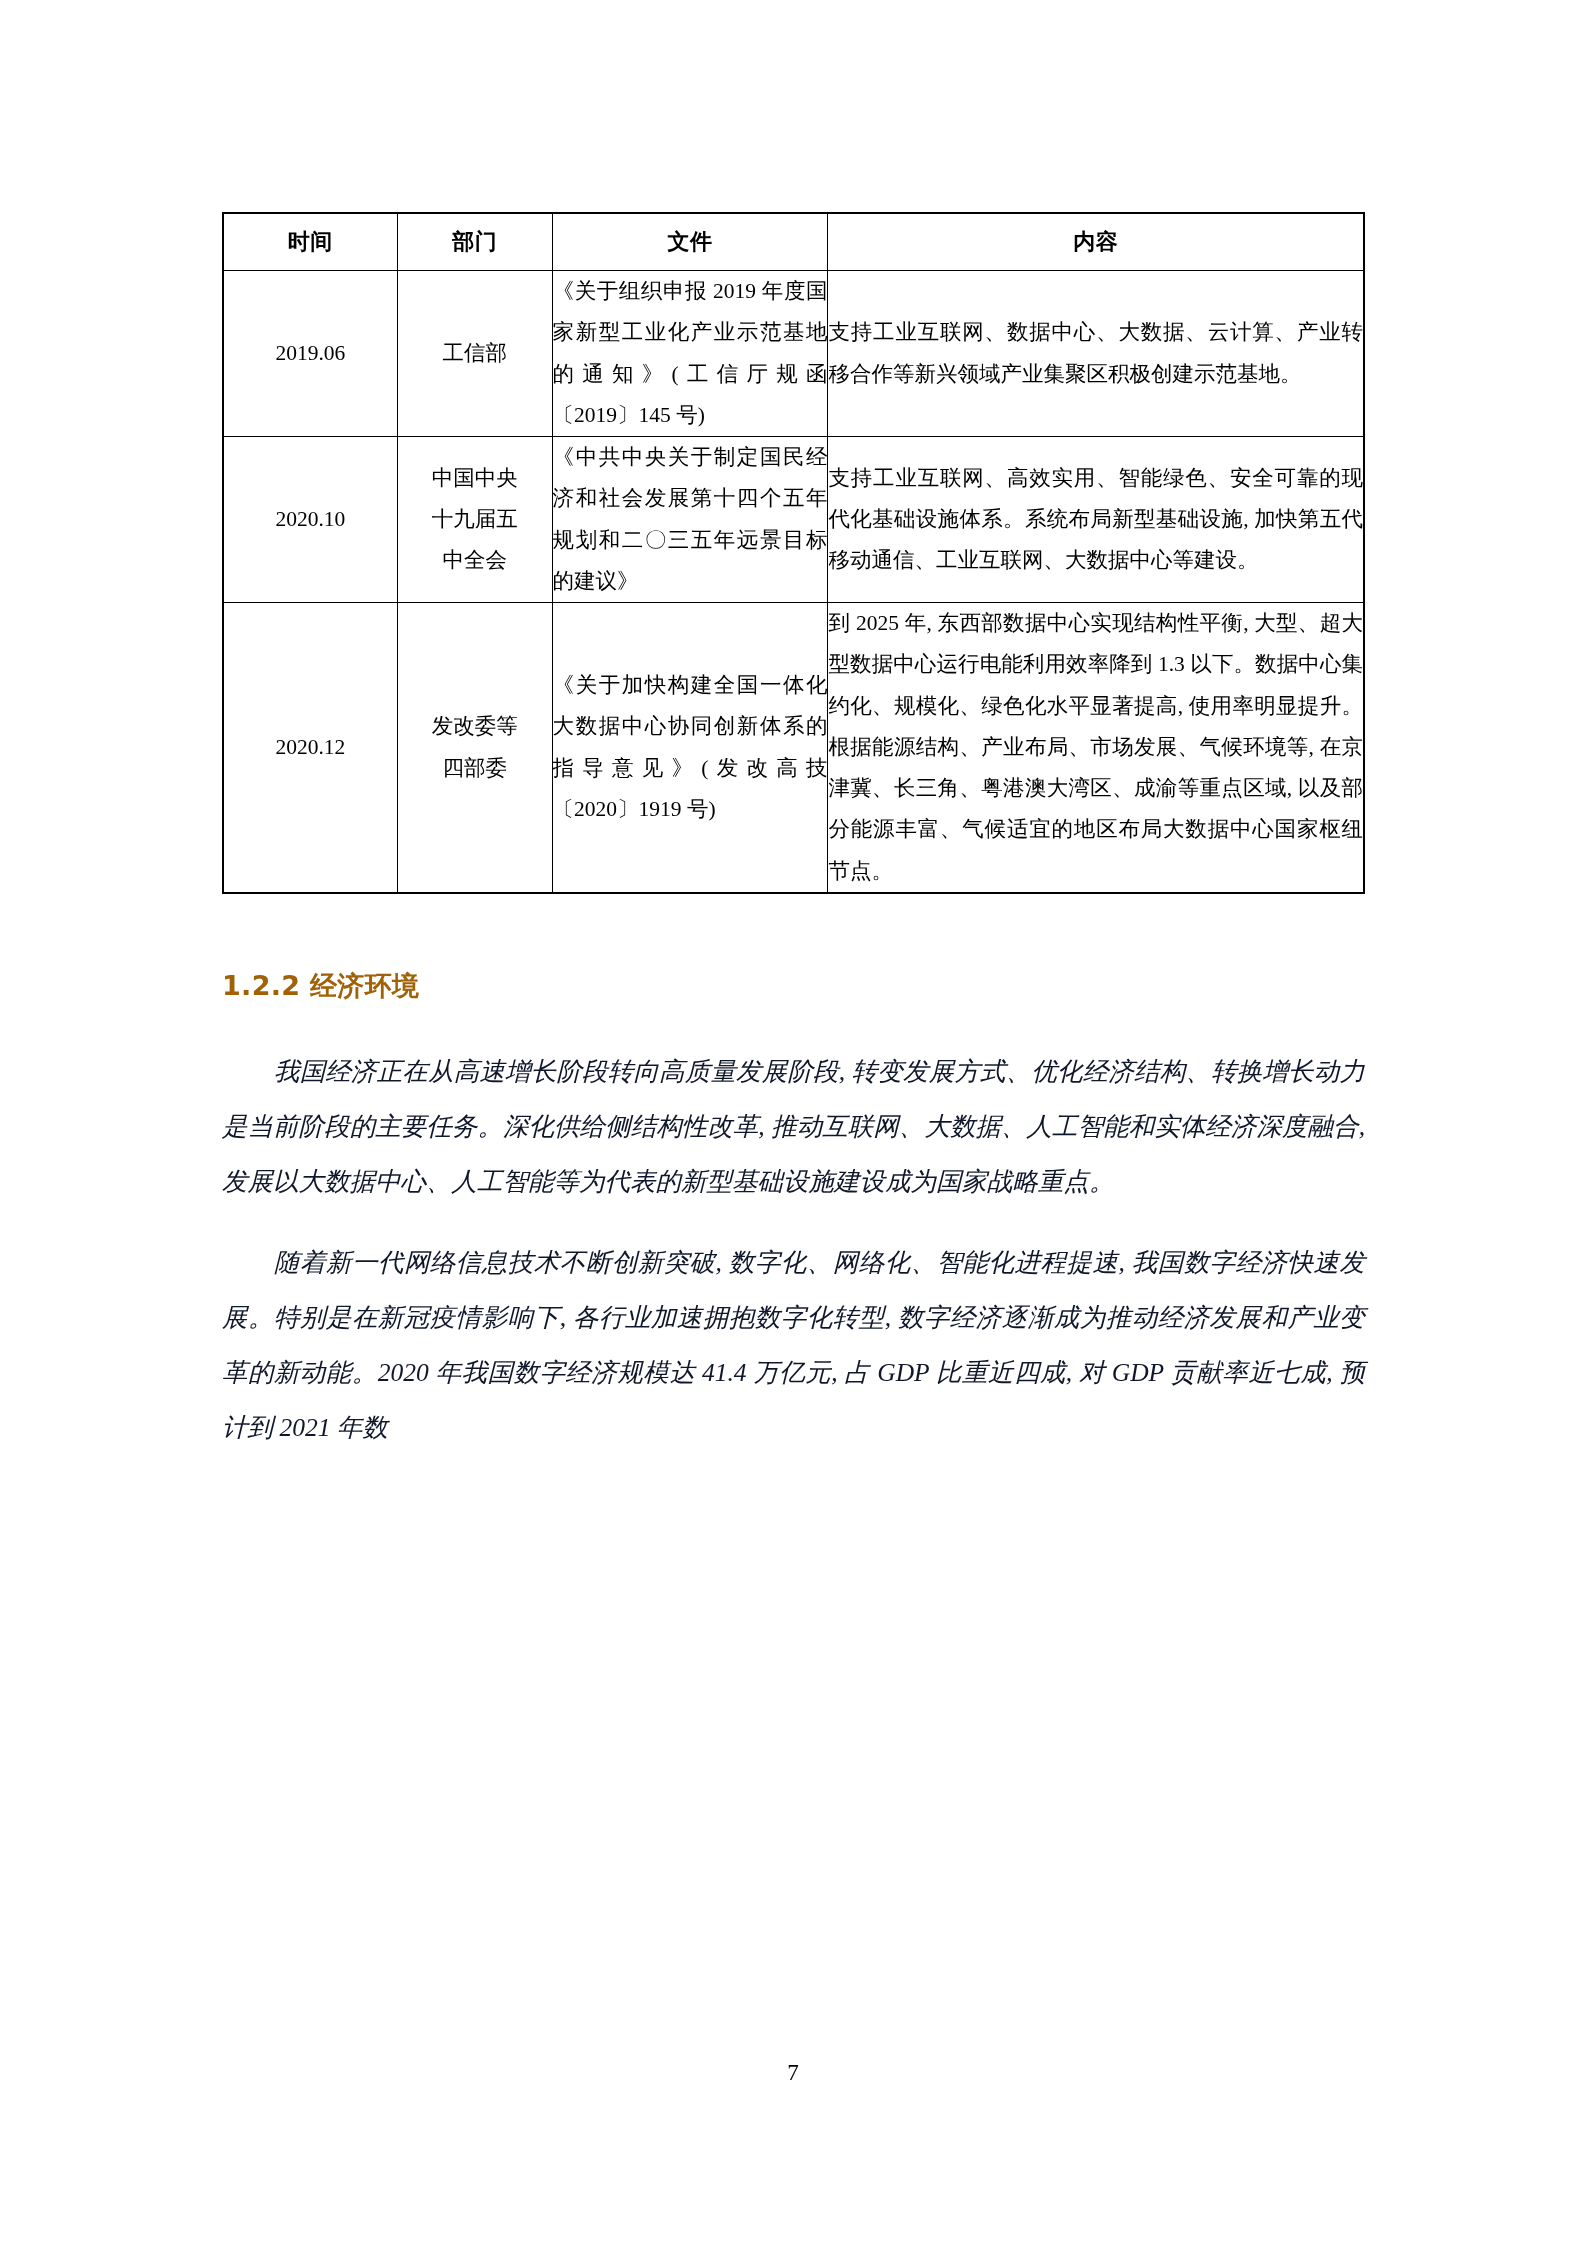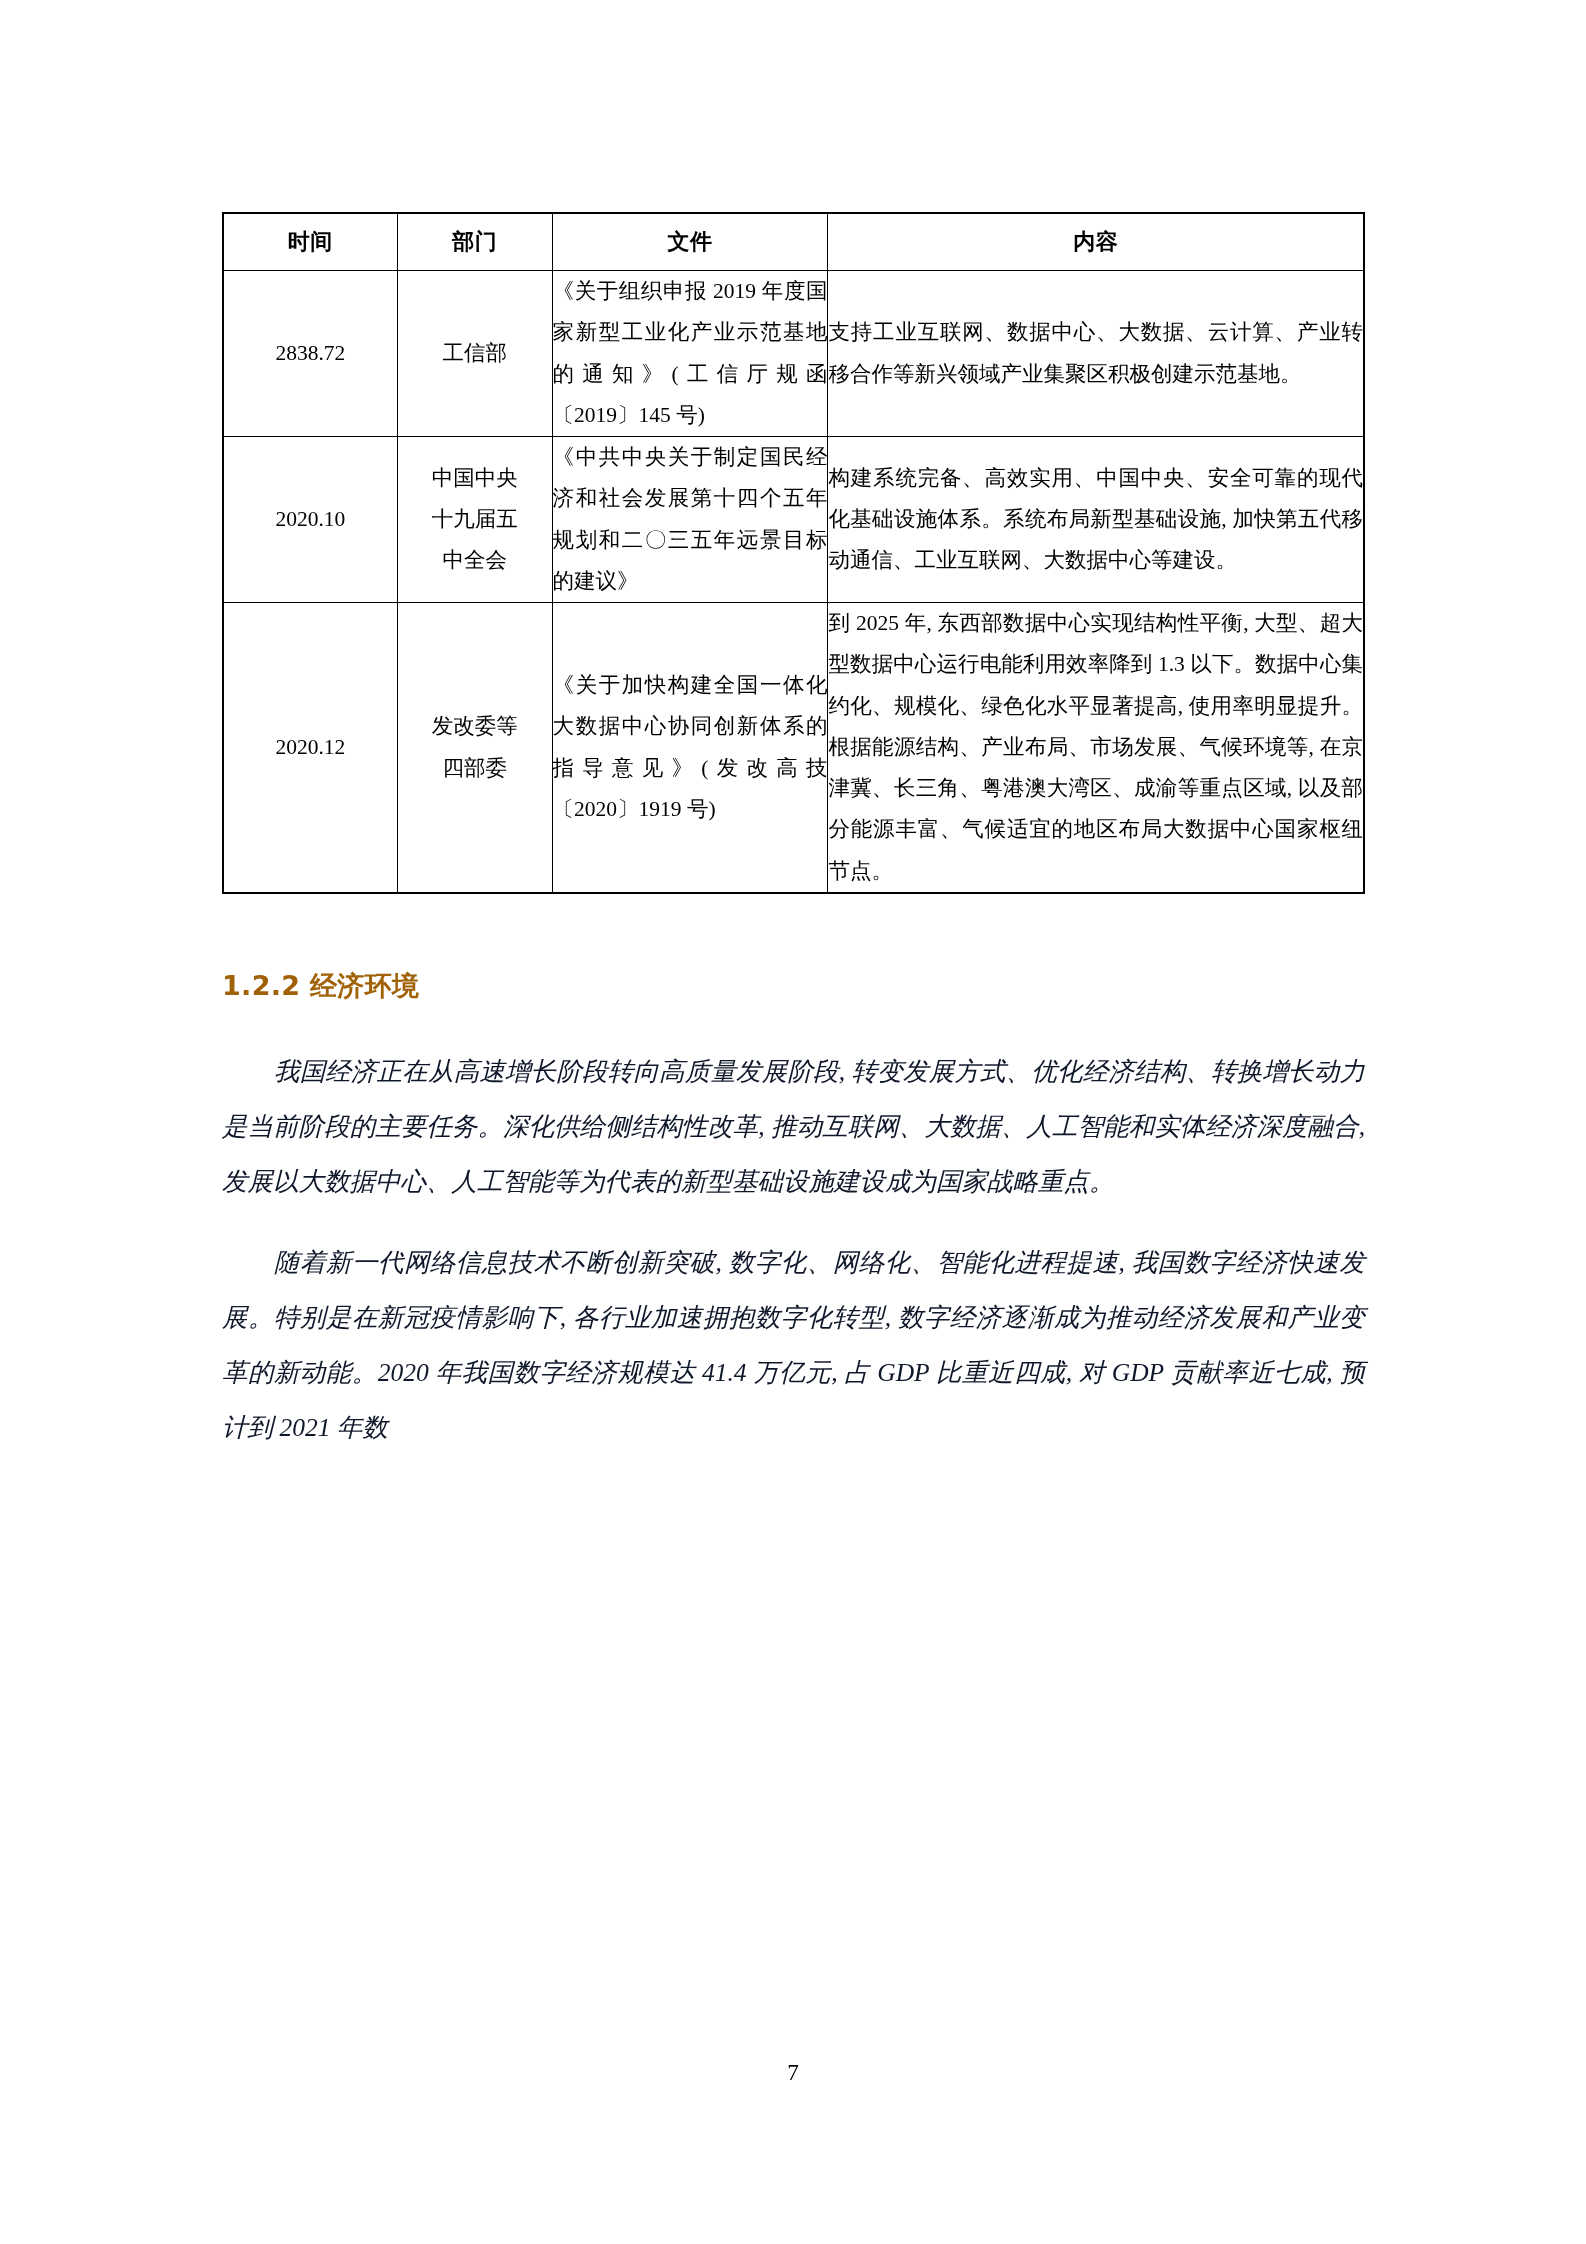--- a/index.html
+++ b/index.html
@@ -140,37 +140,37 @@
         <tr>
           <th>时间</th>
           <th>部门</th>
           <th>文件</th>
           <th>内容</th>
         </tr>
       </thead>
       <tbody>
 
         <tr>
-          <td class="cell-center">2838.72</td>
+          <td class="cell-center">2019.06</td>
           <td class="cell-center">
             <span class="dept-line">工信部</span>
           </td>
           <td class="cell-just-file">《关于组织申报 2019 年度国家新型工业化产业示范基地的通知》(工信厅规函〔2019〕145 号)</td>
           <td class="cell-just">支持工业互联网、数据中心、大数据、云计算、产业转移合作等新兴领域产业集聚区积极创建示范基地。</td>
         </tr>
 
         <tr>
           <td class="cell-center">2020.10</td>
           <td class="cell-center">
             <span class="dept-line">中国中央</span>
             <span class="dept-line">十九届五</span>
             <span class="dept-line">中全会</span>
           </td>
           <td class="cell-just-file">《中共中央关于制定国民经济和社会发展第十四个五年规划和二〇三五年远景目标的建议》</td>
-          <td class="cell-just">构建系统完备、高效实用、中国中央、安全可靠的现代化基础设施体系。系统布局新型基础设施, 加快第五代移动通信、工业互联网、大数据中心等建设。</td>
+          <td class="cell-just">支持工业互联网、高效实用、智能绿色、安全可靠的现代化基础设施体系。系统布局新型基础设施, 加快第五代移动通信、工业互联网、大数据中心等建设。</td>
         </tr>
 
         <tr>
           <td class="cell-center">2020.12</td>
           <td class="cell-center">
             <span class="dept-line">发改委等</span>
             <span class="dept-line">四部委</span>
           </td>
           <td class="cell-just-file">《关于加快构建全国一体化大数据中心协同创新体系的指导意见》(发改高技〔2020〕1919 号)</td>
           <td class="cell-just">到 2025 年, 东西部数据中心实现结构性平衡, 大型、超大型数据中心运行电能利用效率降到 1.3 以下。数据中心集约化、规模化、绿色化水平显著提高, 使用率明显提升。根据能源结构、产业布局、市场发展、气候环境等, 在京津冀、长三角、粤港澳大湾区、成渝等重点区域, 以及部分能源丰富、气候适宜的地区布局大数据中心国家枢纽节点。</td>

